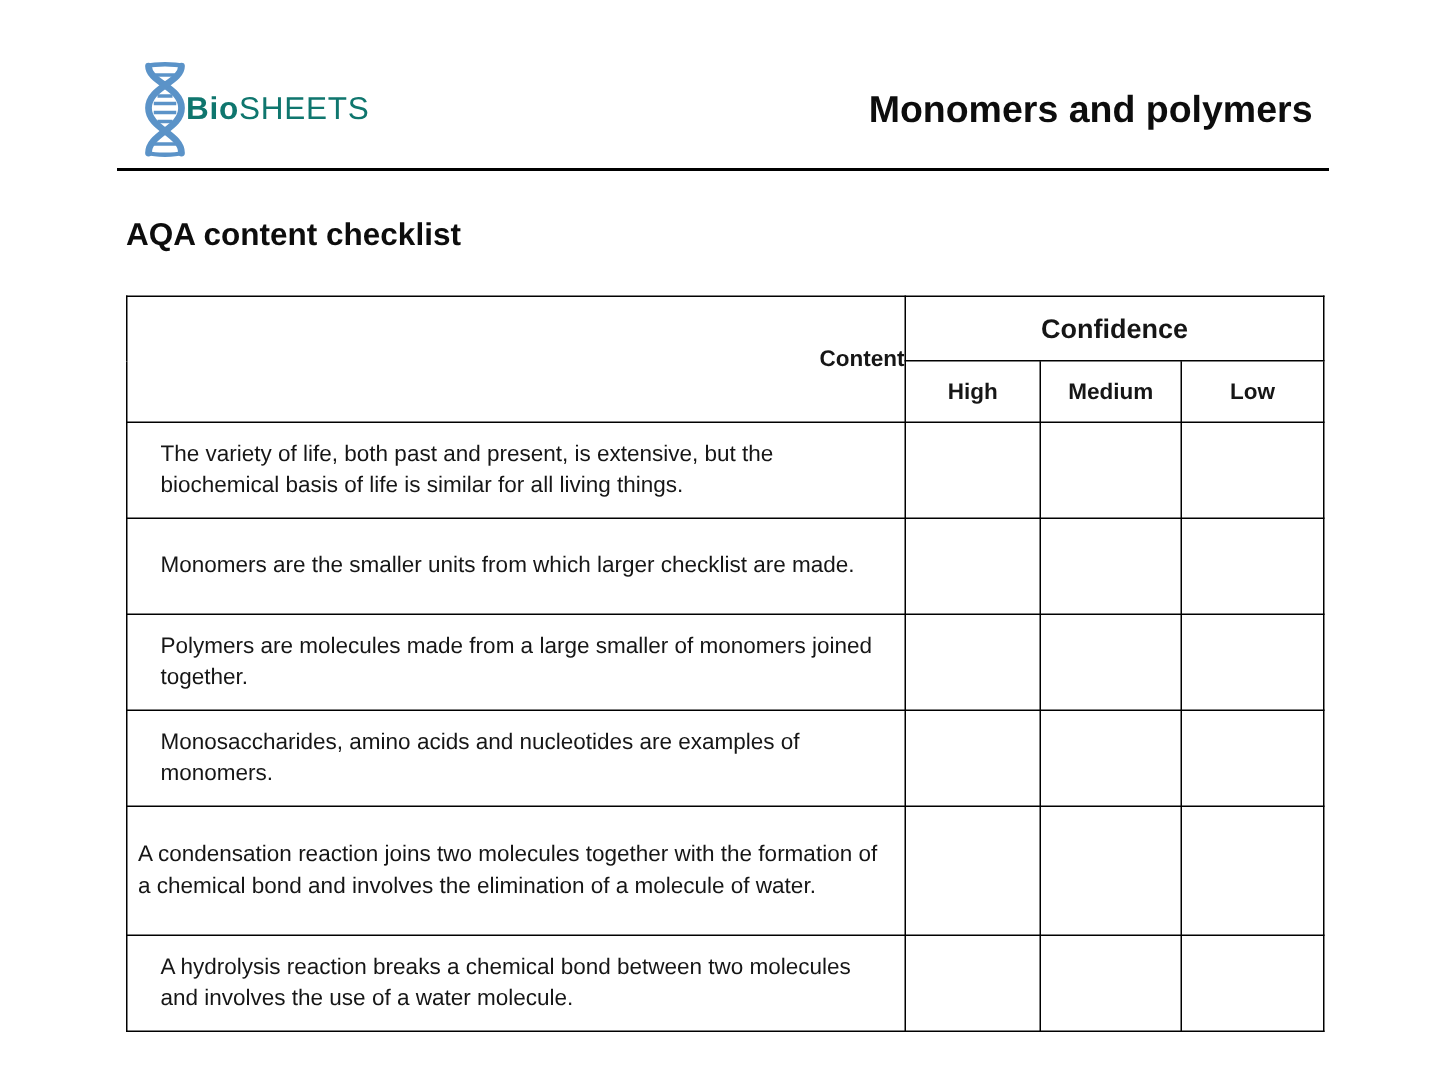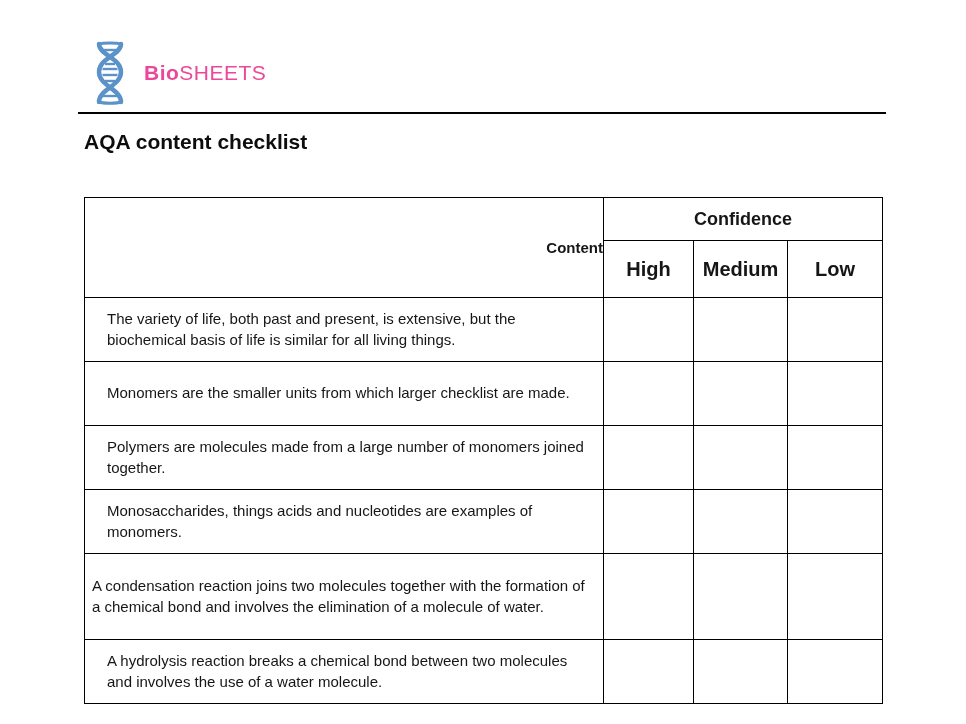--- a/index.html
+++ b/index.html
@@ -6,35 +6,35 @@
   html, body { width: 966px; height: 724px; background: #ffffff; overflow: hidden; }
   body {
     font-family: "Liberation Sans", "DejaVu Sans", sans-serif;
     color: var(--text, #000);
     position: relative;
   }
 
   
   .page-header { position: absolute; top: 0; left: 0; width: 966px; height: 115px; }
   .logo-wrap { position: absolute; left: 88px; top: 41px; width: 44px; height: 64px; }
-  .brand { position: absolute; left: 144px; top: 61px; font-size: 21px; letter-spacing: 0.5px; color: #ec4899; }
+  .brand { position: absolute; left: 124px; top: 61px; font-size: 21px; letter-spacing: 0.5px; color: #0f766e; }
   .brand .b-bold { font-weight: bold; }
   .page-title {
     position: absolute; right: 91px; top: 59px;
     font-size: 25px; font-weight: bold; color: #0d0d0d;
     white-space: nowrap;
   }
   .header-rule {
     position: absolute; left: 78px; top: 112px; width: 808px; height: 0;
     border-top: 2px solid #000;
   }
 
   
   .section-title {
-    position: absolute; left: 84px; top: 130px;
+    position: absolute; left: 84px; top: 145px;
     font-size: 21px; font-weight: bold; color: #0d0d0d;
   }
 
   
   table.checklist {
     position: absolute; left: 84px; top: 197px;
     width: 798px; border-collapse: collapse; table-layout: fixed;
     font-size: 15px; color: #161616;
   }
   table.checklist th, table.checklist td {
@@ -43,21 +43,21 @@
   col.c-content { width: 519px; }
   col.c-high    { width: 90px;  }
   col.c-med     { width: 94px;  }
   col.c-low     { width: 95px;  }
 
   th.th-content {
     text-align: right; vertical-align: middle;
     padding-left: 7px; font-size: 15px; font-weight: bold;
   }
   th.th-conf  { height: 43px; text-align: center; vertical-align: middle; font-size: 18px; font-weight: bold; }
-  th.th-level { height: 57px; text-align: center; vertical-align: middle; font-size: 20px; font-weight: bold; }
+  th.th-level { height: 41px; text-align: center; vertical-align: middle; font-size: 15px; font-weight: bold; }
 
   td.cell-content {
     text-align: left; vertical-align: middle;
     padding: 8px 14px 10px 7px; line-height: 21px;
   }
   tr.r-2line td { height: 64px; padding-left: 22px; }
   tr.r-3line td { height: 86px; }
   td.cell-tick { background: #ffffff; }
 </style>
 </head>
@@ -77,20 +77,21 @@
       <line x1="17" y1="23" x2="27" y2="23" stroke="#5b93c8" stroke-width="2.4"></line>
       <line x1="14.5" y1="28" x2="29.5" y2="28" stroke="#5b93c8" stroke-width="2.4"></line>
       <line x1="14.5" y1="34" x2="29.5" y2="34" stroke="#5b93c8" stroke-width="2.4"></line>
       <line x1="17" y1="40" x2="27" y2="40" stroke="#5b93c8" stroke-width="2.4"></line>
       <line x1="14" y1="55" x2="30" y2="55" stroke="#5b93c8" stroke-width="2.4"></line>
     </svg>
   </div>
 
   <div class="brand"><span class="b-bold">Bio</span><span>SHEETS</span></div>
 
+  <div class="page-title">Monomers and polymers</div>
   <div class="header-rule"></div>
 </div>
 
 <div class="section-title">AQA content checklist</div>
 
 <table class="checklist">
   <colgroup>
     <col class="c-content">
       <col class="c-high">
       <col class="c-med">
@@ -114,27 +115,27 @@
       <td class="cell-tick"></td>
       <td class="cell-tick"></td>
     </tr>
     <tr class="r-2line">
       <td class="cell-content">Monomers are the smaller units from which larger checklist are made.</td>
       <td class="cell-tick"></td>
       <td class="cell-tick"></td>
       <td class="cell-tick"></td>
     </tr>
     <tr class="r-2line">
-      <td class="cell-content">Polymers are molecules made from a large number of monomers joined together.</td>
+      <td class="cell-content">Polymers are molecules made from a large smaller of monomers joined together.</td>
       <td class="cell-tick"></td>
       <td class="cell-tick"></td>
       <td class="cell-tick"></td>
     </tr>
     <tr class="r-2line">
-      <td class="cell-content">Monosaccharides, things acids and nucleotides are examples of monomers.</td>
+      <td class="cell-content">Monosaccharides, amino acids and nucleotides are examples of monomers.</td>
       <td class="cell-tick"></td>
       <td class="cell-tick"></td>
       <td class="cell-tick"></td>
     </tr>
     <tr class="r-3line">
       <td class="cell-content">A condensation reaction joins two molecules together with the formation of a chemical bond and involves the elimination of a molecule of water.</td>
       <td class="cell-tick"></td>
       <td class="cell-tick"></td>
       <td class="cell-tick"></td>
     </tr>

